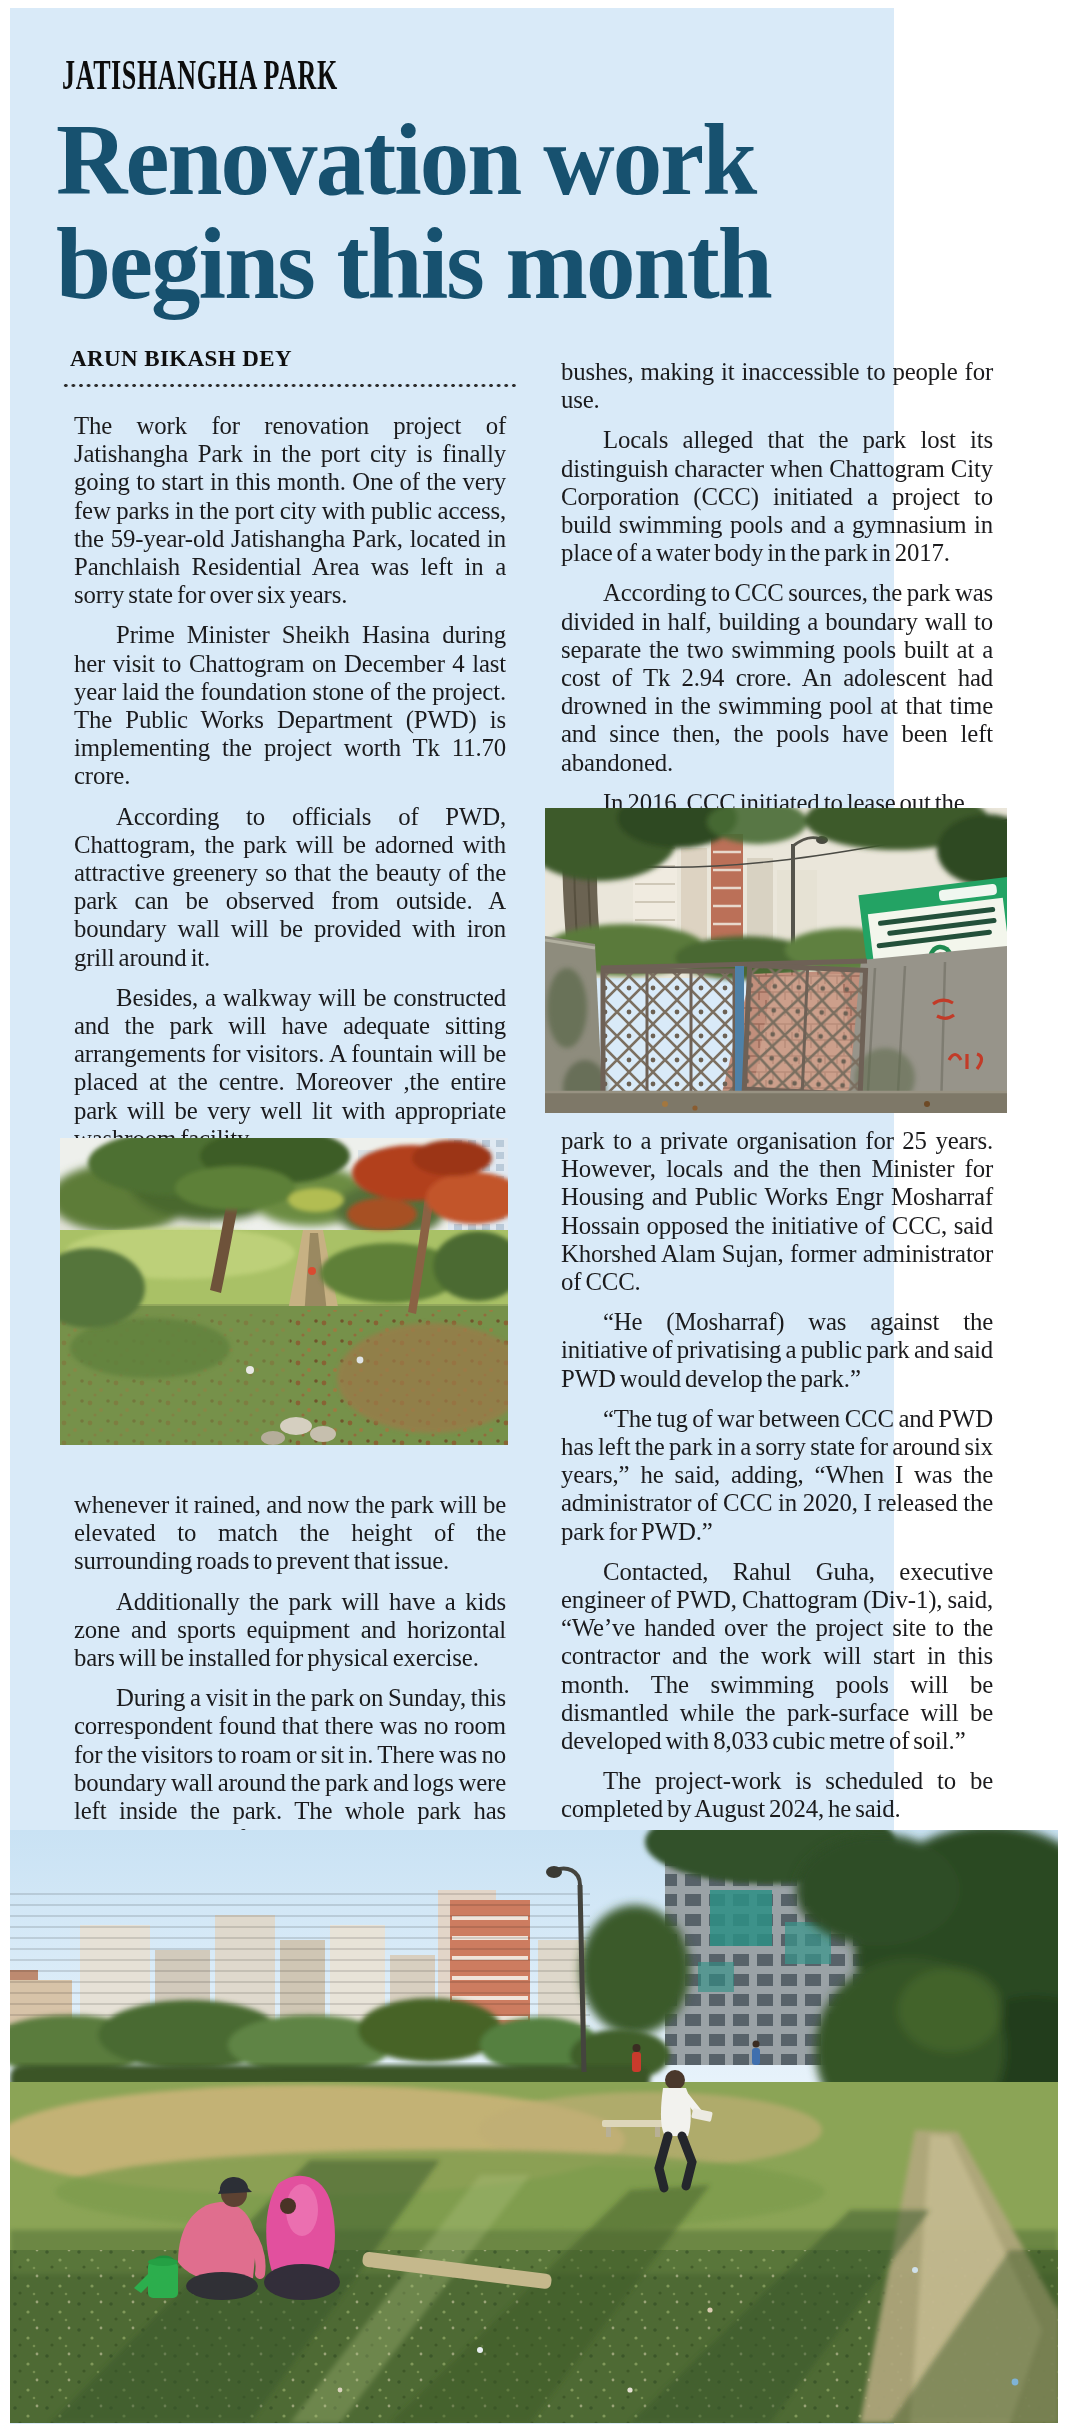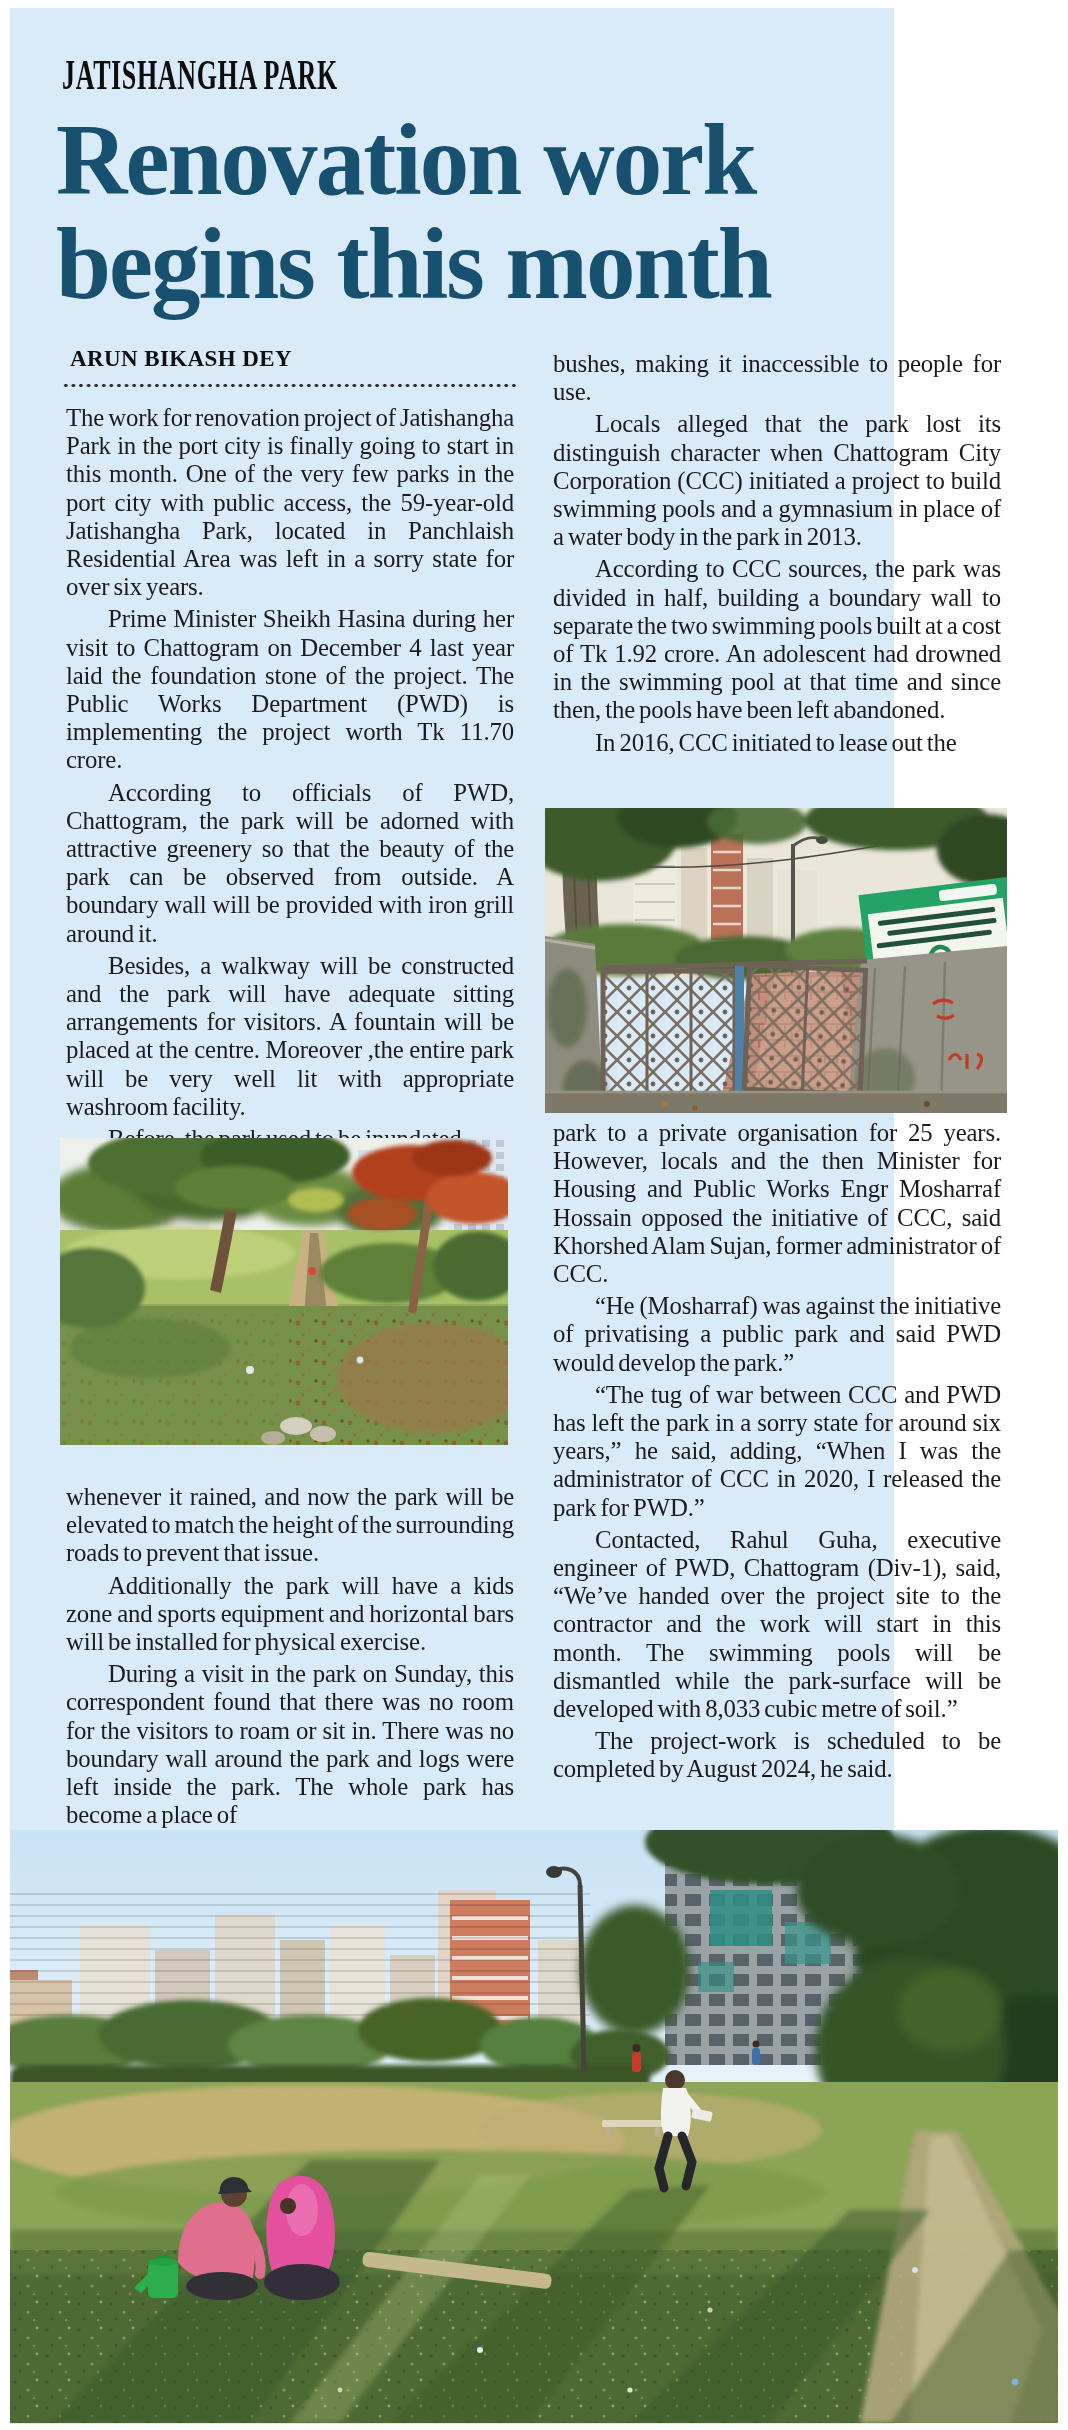--- a/index.html
+++ b/index.html
@@ -11,21 +11,21 @@
   .headline{position:absolute;left:46px;top:100px;margin:0;font-size:102px;line-height:104px;
             font-weight:bold;color:#17516f;letter-spacing:-2px;transform:scaleX(0.97);transform-origin:left top;}
   .headline span{display:block;white-space:nowrap;}
   .byline{position:absolute;left:60px;top:338px;font-size:23px;line-height:26px;font-weight:bold;
           color:#101010;letter-spacing:0.4px;}
   .dotted-rule{position:absolute;left:52px;top:375px;width:456px;height:5px;
           background-image:radial-gradient(circle,#2b2b2b 1.5px,transparent 1.9px);
           background-size:7.6px 5px;background-repeat:repeat-x;}
   .copy{position:absolute;width:456px;font-size:24.8px;line-height:28.2px;color:#1b1b1d;
         text-align:justify;letter-spacing:-0.15px;word-spacing:-2px;}
-  .copy p{margin:4px;text-indent:42px;}
+  .copy p{margin:12px;text-indent:42px;}
   .copy p:first-child{text-indent:0;}
   .col-left-top{left:52px;top:392px;}
   .col-left-bottom{left:52px;top:1471px;}
   .col-right-top{left:539px;top:338px;}
   .col-right-bottom{left:539px;top:1107px;}
   figure.photo{position:absolute;margin:0;padding:0;}
   figure.photo svg{display:block;}
   .photo-1{left:50px;top:1130px;}
   .photo-2{left:535px;top:800px;}
   .photo-3{left:0px;top:1822px;}
@@ -126,22 +126,22 @@
     </figure>
 
     <div class="copy col-left-bottom">
         <p>whenever it rained, and now the park will be elevated to match the height of the surrounding roads to prevent that issue.</p>
         <p>Additionally the park will have a kids zone and sports equipment and horizontal bars will be installed for physical exercise.</p>
         <p>During a visit in the park on Sunday, this correspondent found that there was no room for the visitors to roam or sit in. There was no boundary wall around the park and logs were left inside the park. The whole park has become a place of</p>
       </div>
 
     <div class="copy col-right-top">
         <p>bushes, making it inaccessible to people for use.</p>
-        <p>Locals alleged that the park lost its distinguish character when Chattogram City Corporation (CCC) initiated a project to build swimming pools and a gymnasium in place of a water body in the park in 2013.</p>
-        <p>According to CCC sources, the park was divided in half, building a boundary wall to separate the two swimming pools built at a cost of Tk 1.92 crore. An adolescent had drowned in the swimming pool at that time and since then, the pools have been left abandoned.</p>
+        <p>Locals alleged that the park lost its distinguish character when Chattogram City Corporation (CCC) initiated a project to build swimming pools and a gymnasium in place of a water body in the park in 2017.</p>
+        <p>According to CCC sources, the park was divided in half, building a boundary wall to separate the two swimming pools built at a cost of Tk 2.94 crore. An adolescent had drowned in the swimming pool at that time and since then, the pools have been left abandoned.</p>
         <p>In 2016, CCC initiated to lease out the</p>
       </div>
 
     <figure class="photo photo-2" role="img" aria-label="Rusty locked iron gate between mossy concrete pillars at the park entrance, green notice board and brick walkway behind">
       <svg width="462" height="305" viewBox="0 0 462 305">
         <defs>
           <filter id="p2s">
               <feGaussianBlur stdDeviation="2.4"></feGaussianBlur>
             </filter>
           <pattern id="p2lat" width="24" height="24" patternUnits="userSpaceOnUse">

